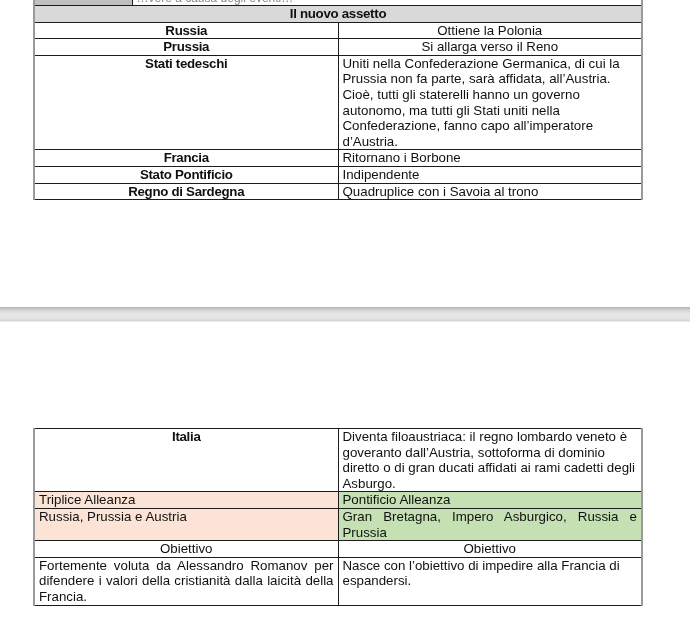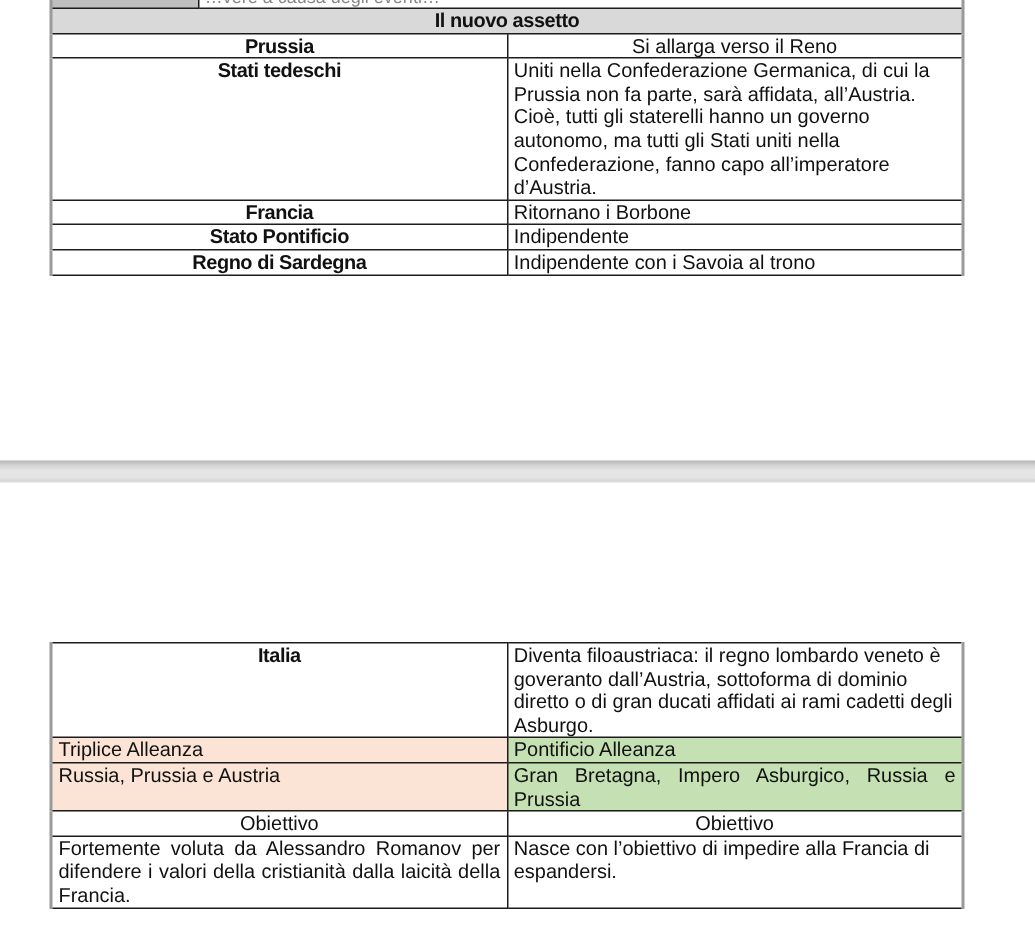--- a/index.html
+++ b/index.html
@@ -54,38 +54,42 @@
         <tr style="height:10px">
       <td class="lft gray-dark"></td>
       <td class="rgt" colspan="2">
         <div class="cut">…vere a causa degli eventi…</div>
       </td>
     </tr>
     <tr>
       <td class="lft rgt gray c b" colspan="3">Il nuovo assetto</td>
     </tr>
     <tr>
+      <td class="lft c b" colspan="2">Russia</td>
+      <td class="rgt c">Ottiene la Polonia</td>
+    </tr>
+    <tr>
       <td class="lft c b" colspan="2">Prussia</td>
       <td class="rgt c">Si allarga verso il Reno</td>
     </tr>
     <tr>
       <td class="lft c b" colspan="2">Stati tedeschi</td>
       <td class="rgt">Uniti nella Confederazione Germanica, di cui la Prussia non fa parte, sarà affidata, all’Austria. Cioè, tutti gli staterelli hanno un governo autonomo, ma tutti gli Stati uniti nella Confederazione, fanno capo all’imperatore d’Austria.</td>
     </tr>
     <tr>
       <td class="lft c b" colspan="2">Francia</td>
       <td class="rgt">Ritornano i Borbone</td>
     </tr>
     <tr>
       <td class="lft c b" colspan="2">Stato Pontificio</td>
       <td class="rgt">Indipendente</td>
     </tr>
     <tr>
       <td class="lft c b" colspan="2">Regno di Sardegna</td>
-      <td class="rgt">Indipendente con i Savoia al trono</td>
+      <td class="rgt">Quadruplice con i Savoia al trono</td>
     </tr>
   </tbody>
     </table>
 </div>
 
 <div class="page-gap"></div>
 
 <div class="page page-bottom"></div>
 
 <table class="doc" id="t2">

